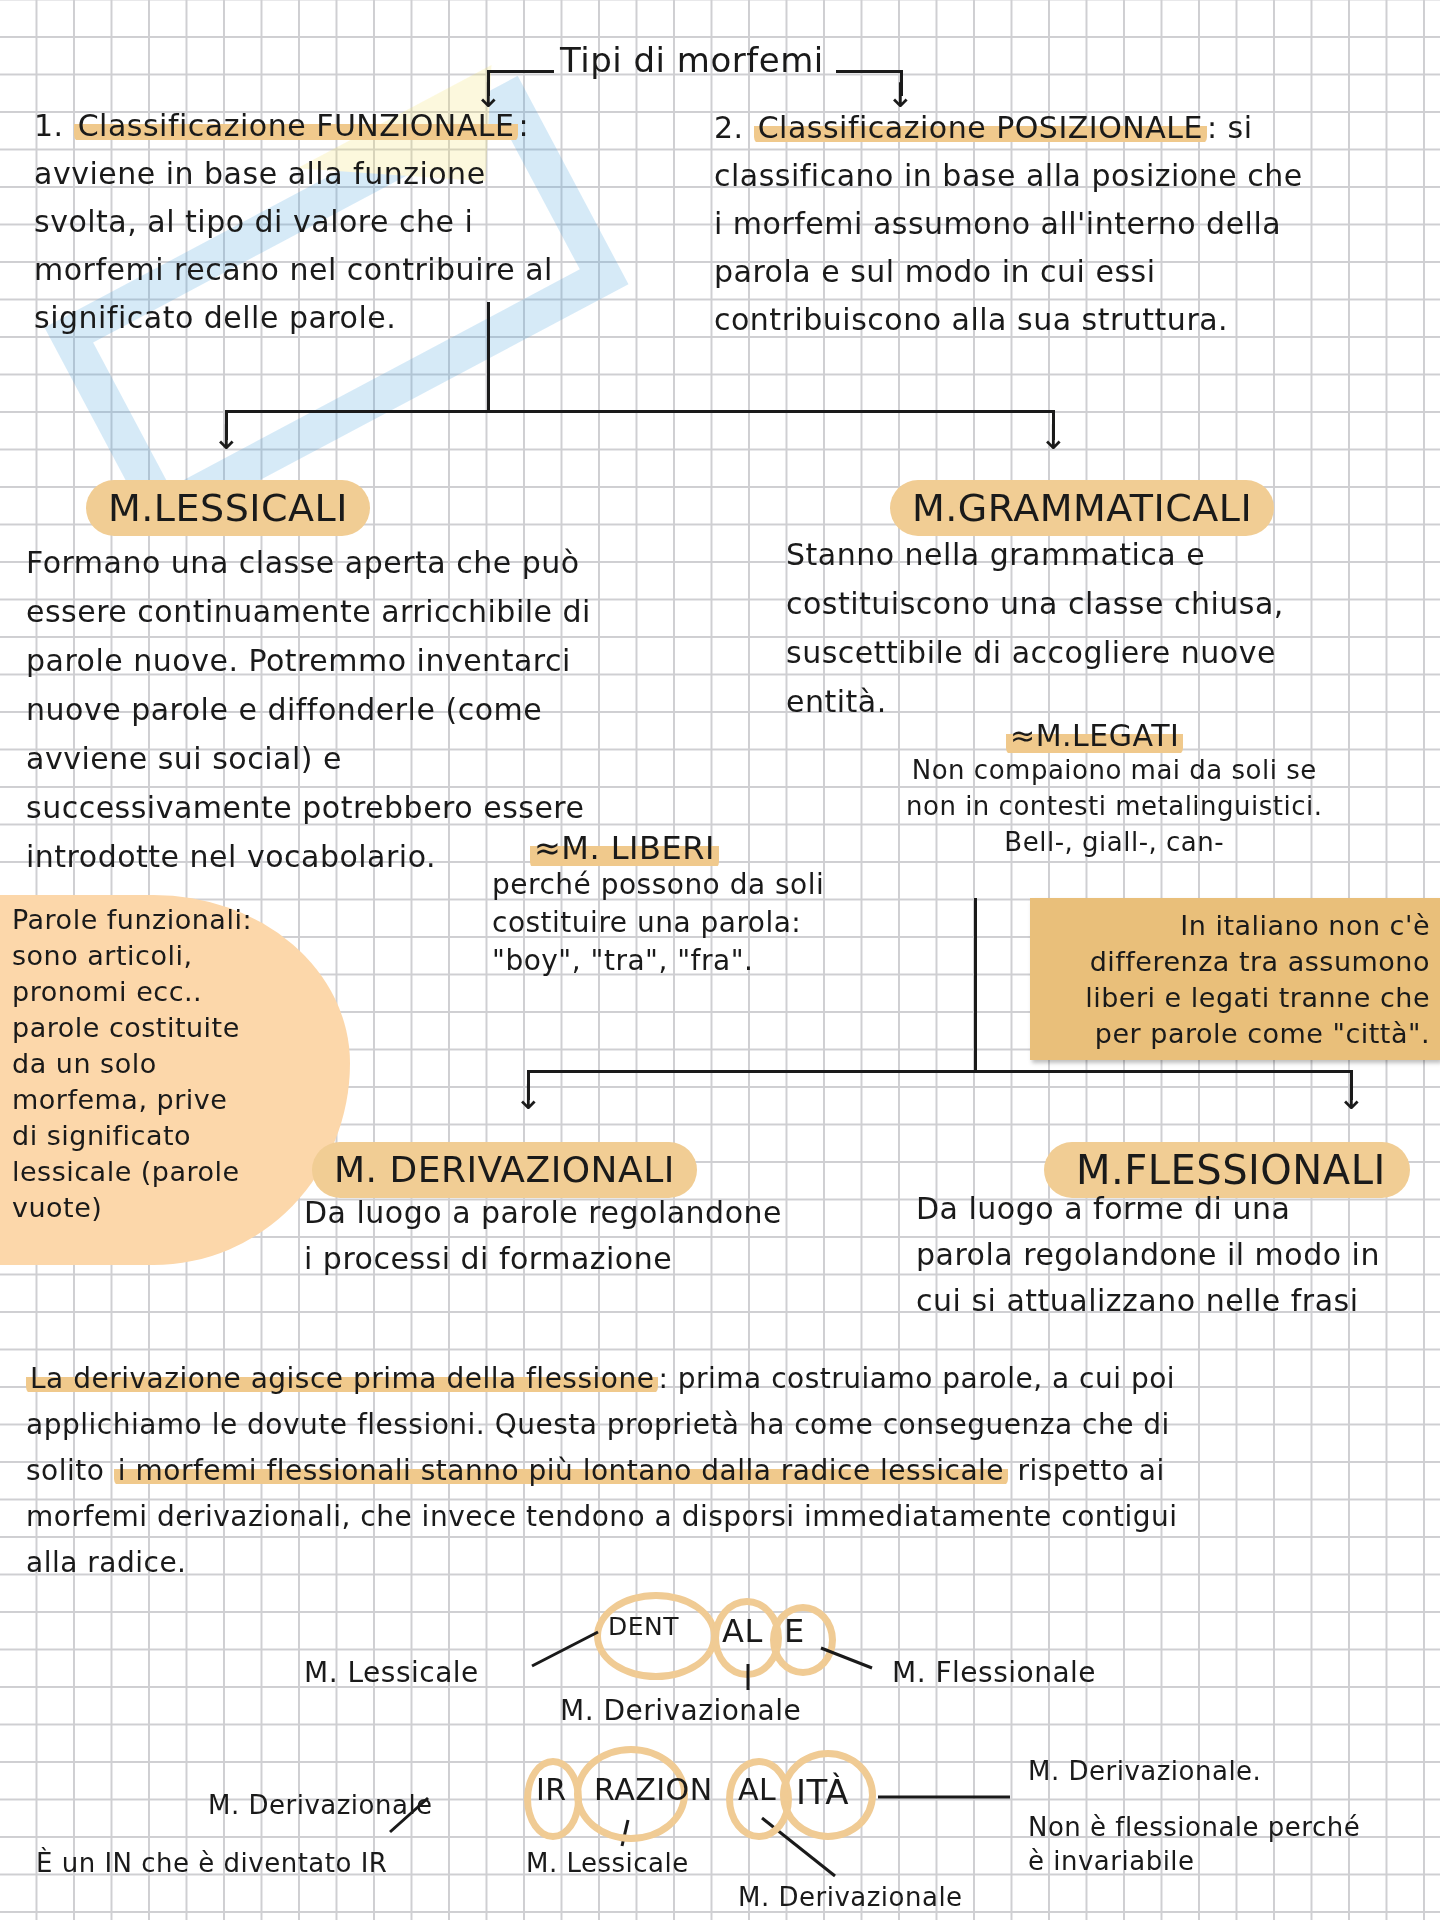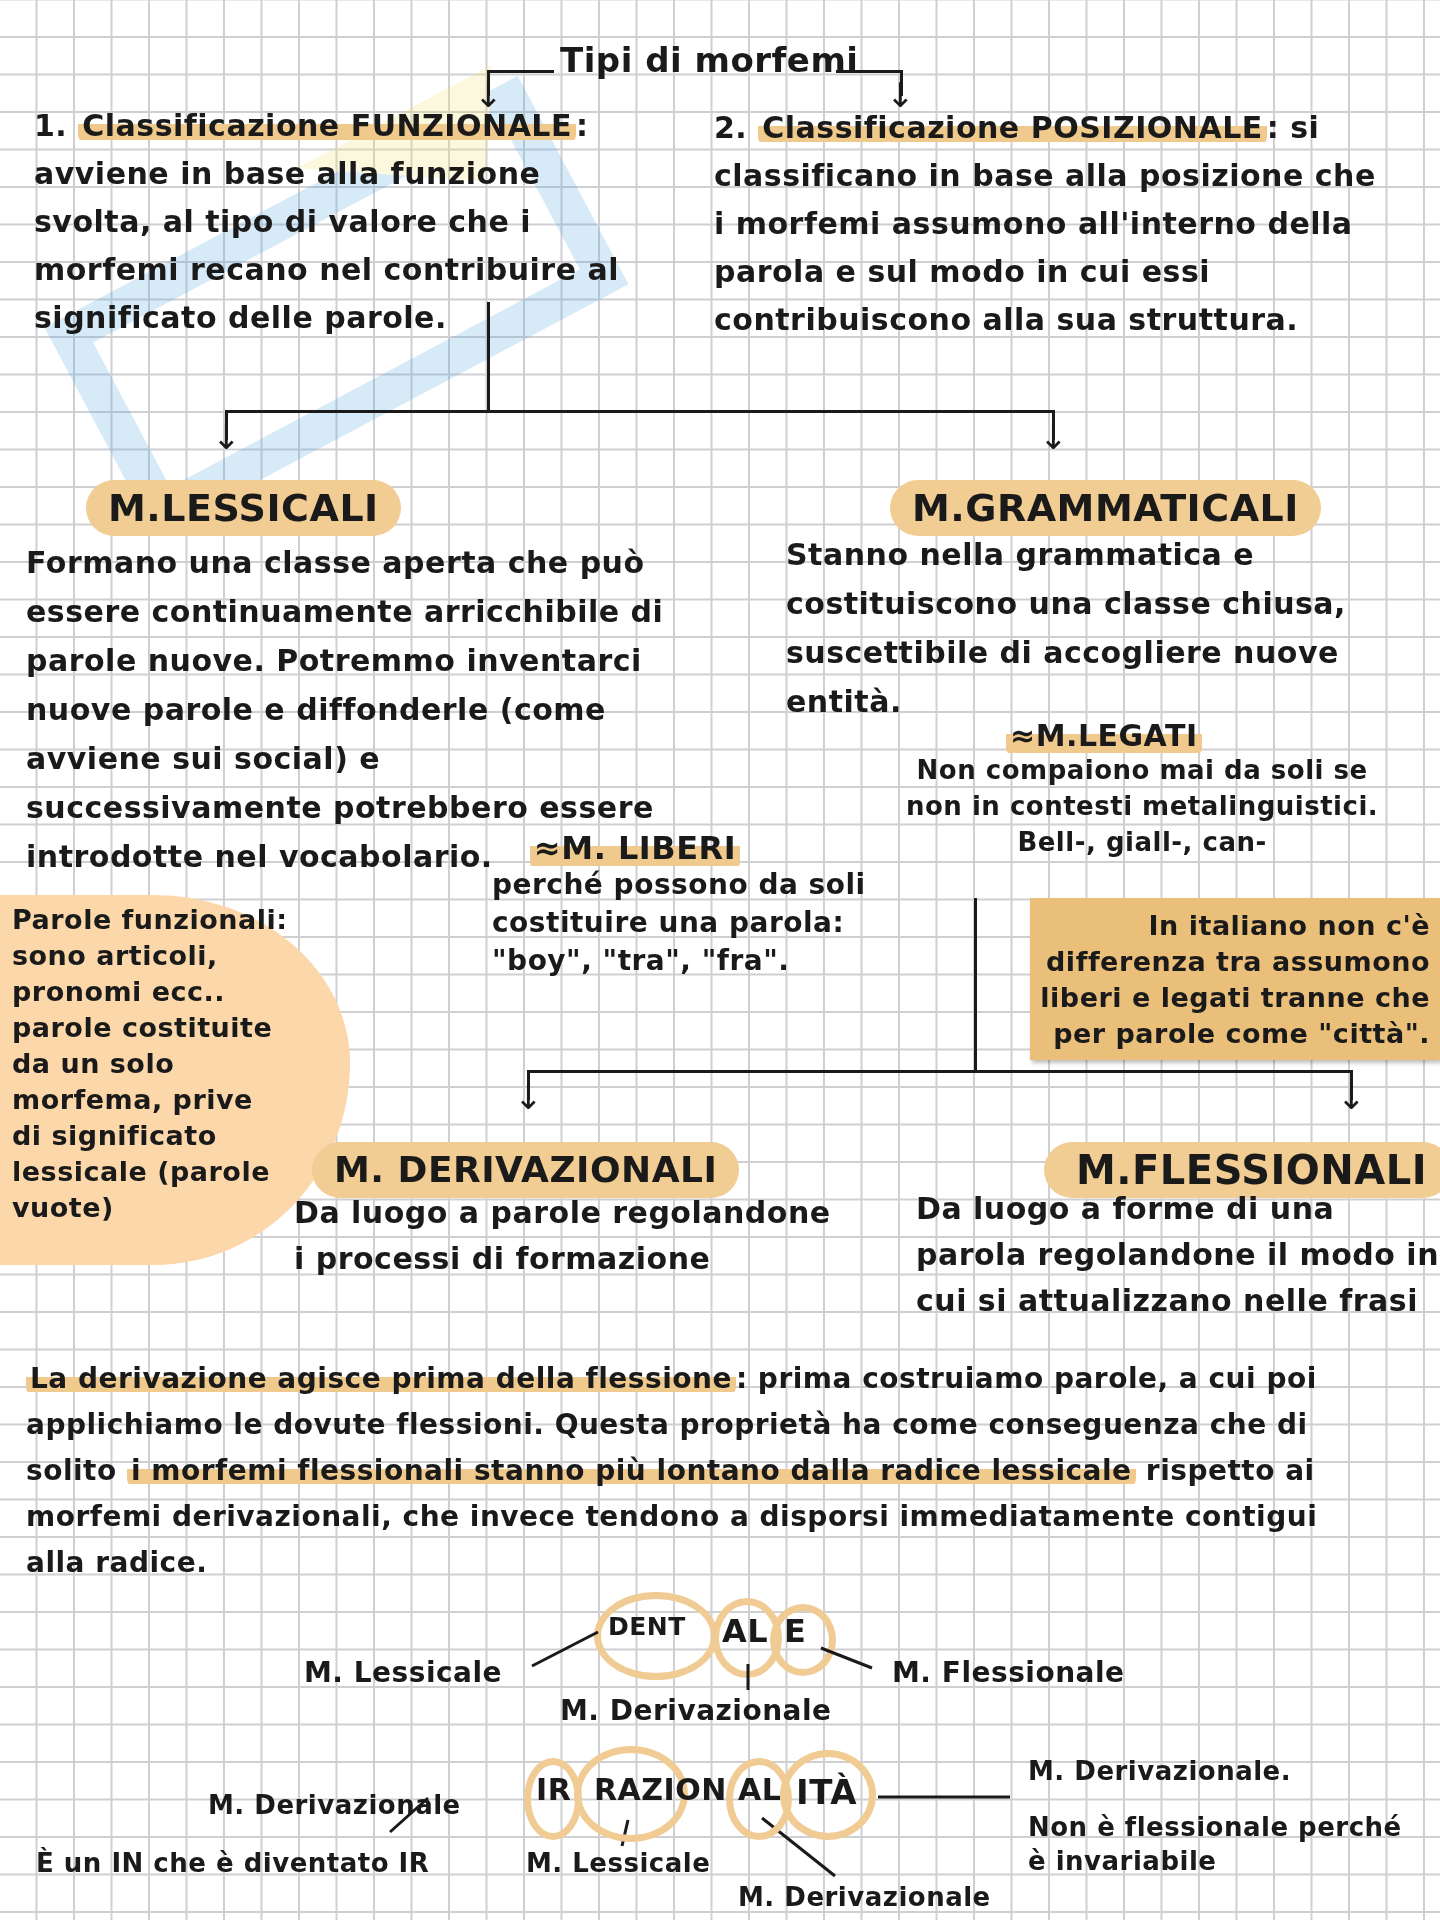--- a/index.html
+++ b/index.html
@@ -8,21 +8,21 @@
     background-color:#ffffff;
     background-image:
       linear-gradient(to right, #cfcfd2 2px, transparent 2px),
       linear-gradient(to bottom, #cfcfd2 2px, transparent 2px);
     background-size: 37.5px 37.5px;
     background-position: -2px 36px;
     font-family: "DejaVu Sans", sans-serif;
     color:#1a1a1a;
   }
   .abs { position:absolute; }
-  .hw { font-family:"DejaVu Sans", sans-serif; font-weight:bold; letter-spacing:0.5px; white-space:nowrap; }
+  .hw { font-family:"DejaVu Sans", sans-serif; font-weight:normal; letter-spacing:0.5px; white-space:nowrap; }
   .body-text { font-size:30px; line-height:48px; }
   .hl { background: linear-gradient(to bottom, transparent 45%, #f0c98c 45%, #f0c98c 92%, transparent 92%); border-radius:8px; padding:0 4px; }
   .pill { background:#f1cd94; border-radius:30px; padding:0 22px; font-size:38px; line-height:56px; display:inline-block; }
   .line { position:absolute; background:#1a1a1a; }
   .arrow { position:absolute; font-size:34px; line-height:34px; color:#1a1a1a; }
   .watermark {
     position:absolute; left:70px; top:140px; width:560px; height:340px;
     transform:rotate(-28deg); opacity:0.22; pointer-events:none;
   }
   .orange-blob {
@@ -131,21 +131,21 @@
 </div>
 
 <div class="line" style="left:974px;top:898px;width:3px;height:174px;"></div>
 <div class="line" style="left:527px;top:1070px;width:826px;height:3px;"></div>
 <div class="line" style="left:527px;top:1070px;width:3px;height:30px;"></div>
 <div class="line" style="left:1350px;top:1070px;width:3px;height:30px;"></div>
 <div class="arrow" style="left:514px;top:1080px;">↓</div>
 <div class="arrow" style="left:1337px;top:1080px;">↓</div>
 
 <div class="abs hw pill" style="left:312px;top:1142px;font-size:36px;text-align:center;">M. DERIVAZIONALI</div>
-<div class="abs hw body-text" style="left:294px;top:1190px;line-height:46px;">
+<div class="abs hw body-text" style="left:304px;top:1190px;line-height:46px;">
   <span>Da luogo a parole regolandone</span><br>
   <span>i processi di formazione</span>
 </div>
 
 <div class="abs hw pill" style="left:1044px;top:1142px;font-size:40px;padding:0 24px 0 32px;">M.FLESSIONALI</div>
 <div class="abs hw body-text" style="left:916px;top:1186px;line-height:46px;">
   <span>Da luogo a forme di una</span><br>
   <span>parola regolandone il modo in</span><br>
   <span>cui si attualizzano nelle frasi</span>
 </div>

